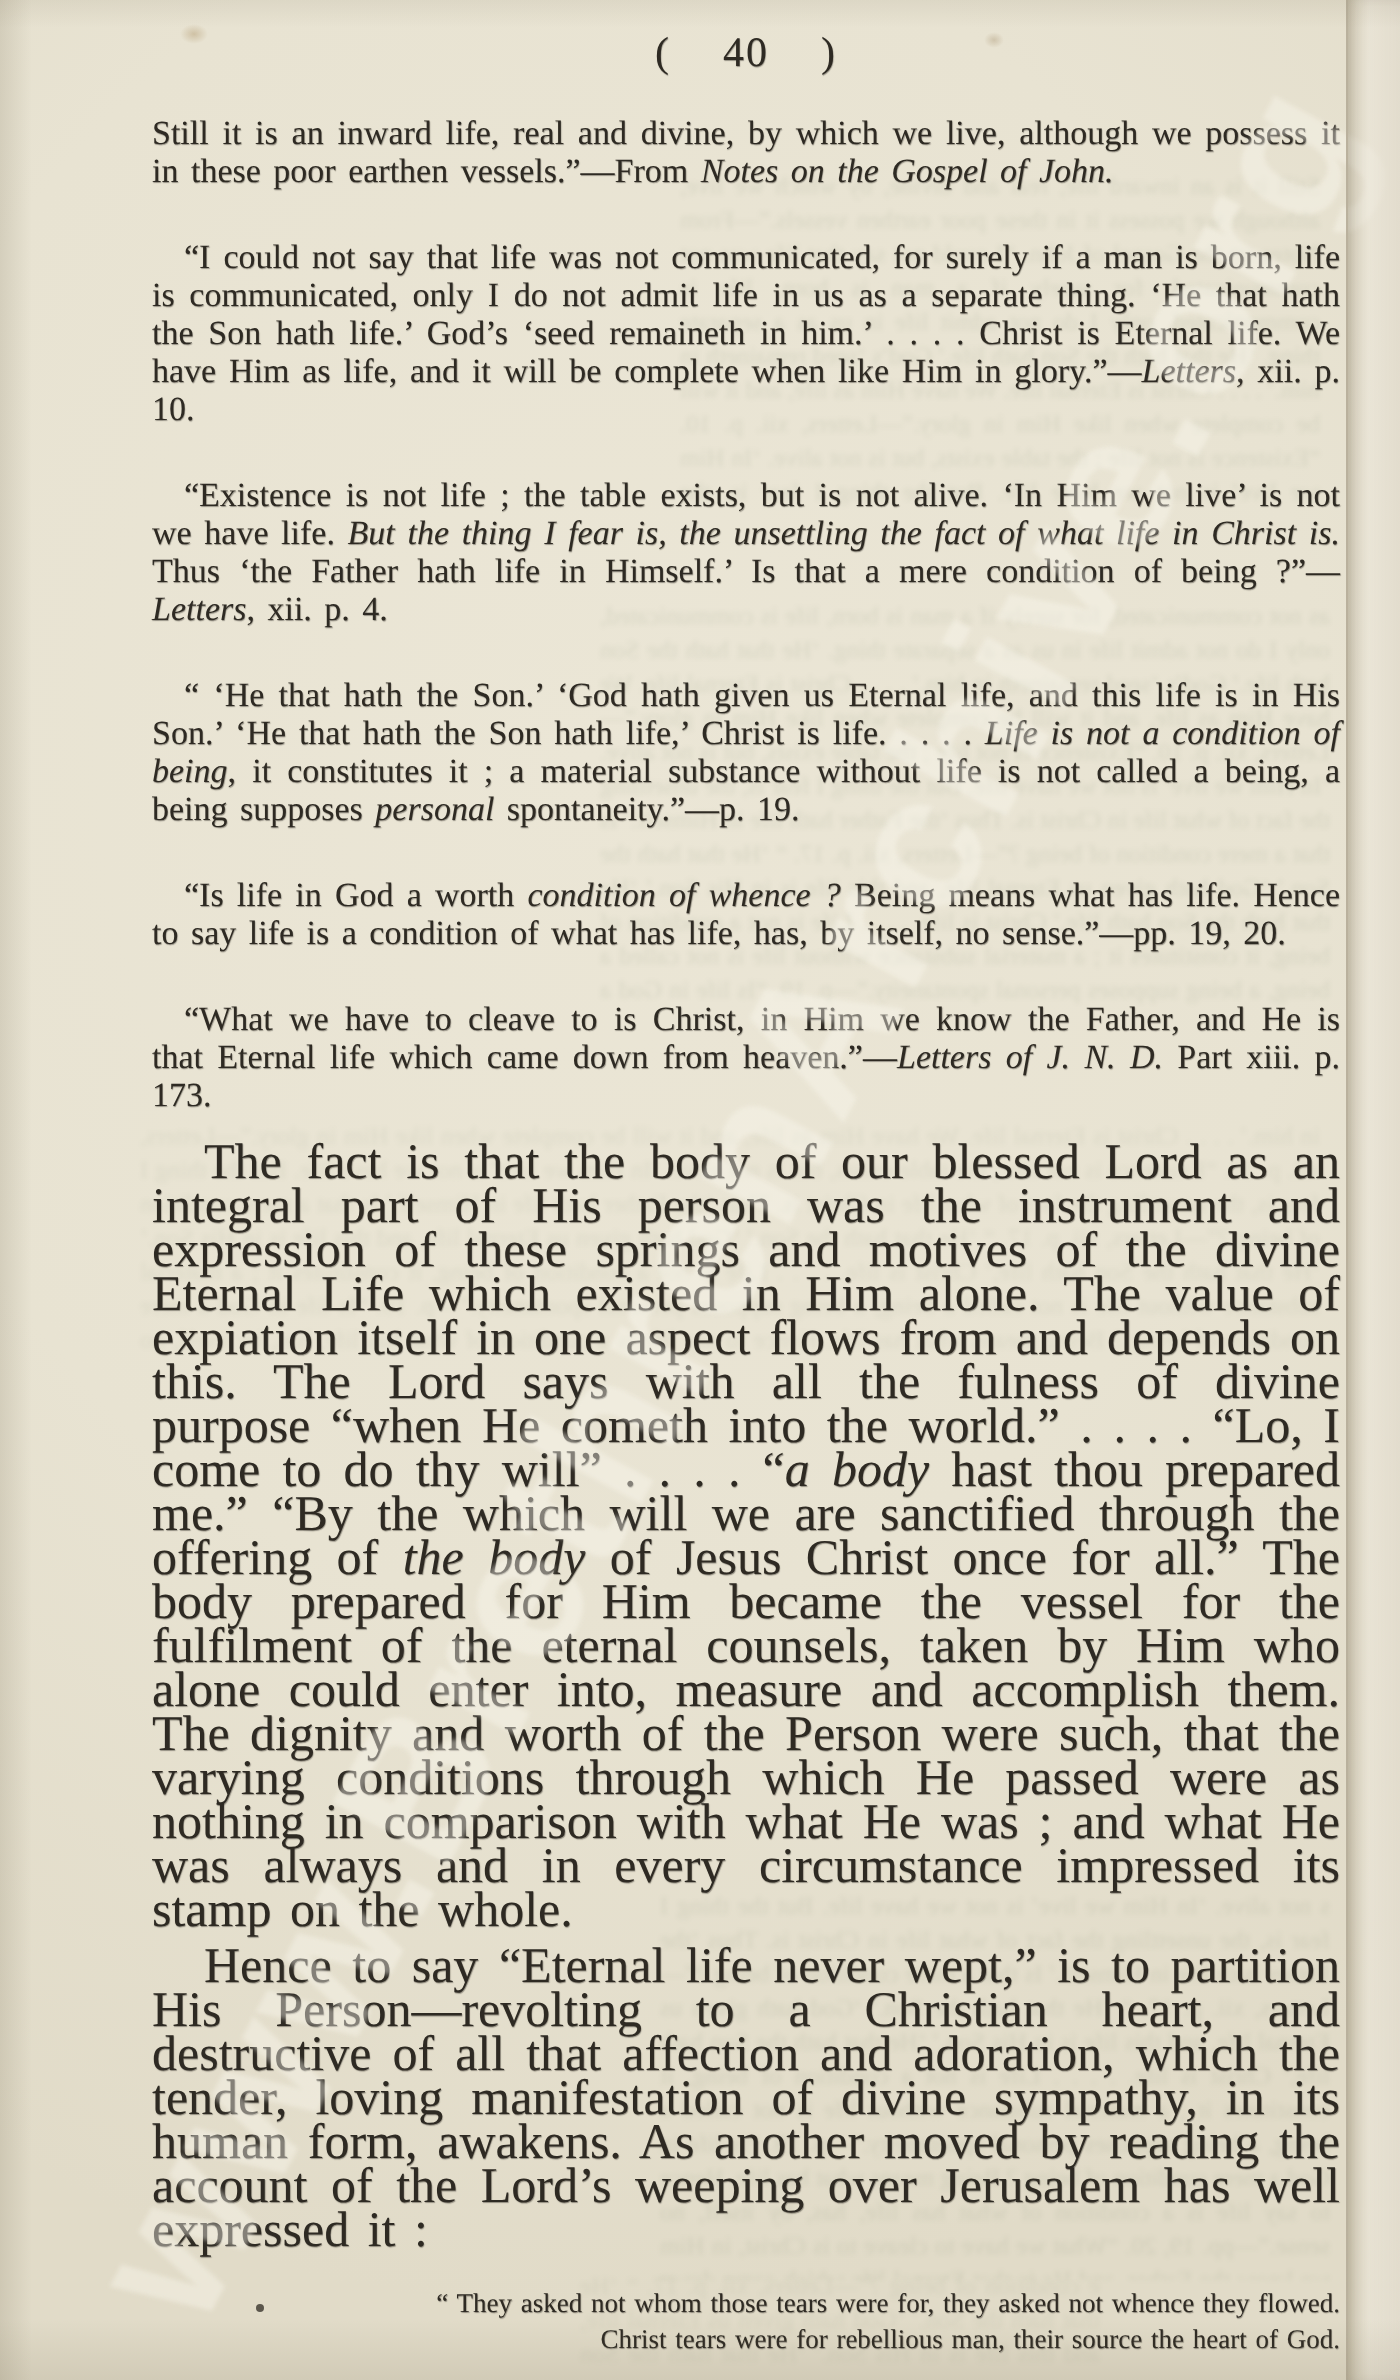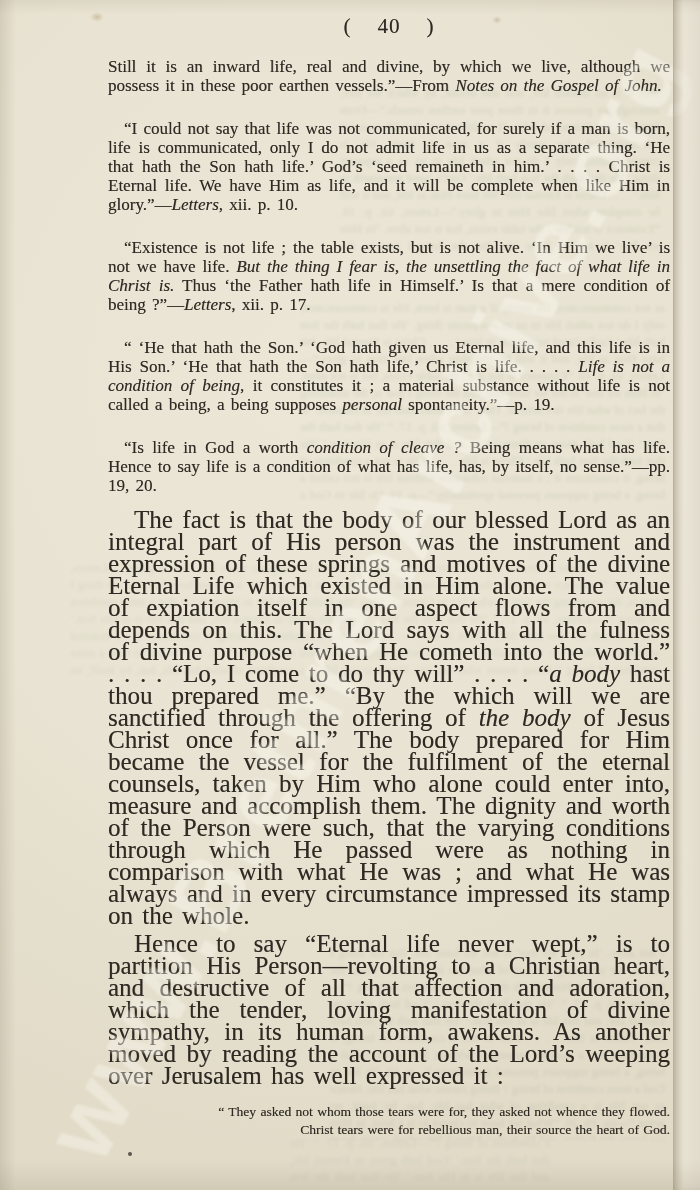--- a/index.html
+++ b/index.html
@@ -84,21 +84,21 @@
     letter-spacing:3px;
     white-space:nowrap;
     color:rgba(250,247,238,0.42);
     filter:blur(1.1px);
     z-index:4; pointer-events:none;
   }
 
   
   .content {
     position:relative; z-index:2;
-    padding:14px 30px 0 108px;
+    padding:14px 30px 0 76px;
     text-shadow:0.3px 0.3px 0.5px rgba(46,42,35,0.45);
   }
   .page-num-row {
     text-align:center;
     font-size:21px;
     margin-bottom:18px;
     letter-spacing:1px;
   }
   .page-num-row .paren { display:inline-block; margin:0 26px; }
 
@@ -142,23 +142,24 @@
 
 <div class="content">
 
   <div class="page-num-row">
     <span class="paren">(</span><span>40</span><span class="paren">)</span>
   </div>
 
   <div class="extracts" id="extracts">
       <p><span>Still it is an inward life, real and divine, by which we live, although we possess it in these poor earthen vessels.”—From </span><span class="it">Notes on the Gospel of John.</span></p>
       <p class="ind"><span>“I could not say that life was not communicated, for surely if a man is born, life is communicated, only I do not admit life in us as a separate thing. ‘He that hath the Son hath life.’ God’s ‘seed remaineth in him.’ . . . . Christ is Eternal life. We have Him as life, and it will be complete when like Him in glory.”—</span><span class="it">Letters</span><span>, xii. p. 10.</span></p>
-      <p class="ind"><span>“Existence is not life ; the table exists, but is not alive. ‘In Him we live’ is not we have life. </span><span class="it">But the thing I fear is, the unsettling the fact of what life in Christ is.</span><span> Thus ‘the Father hath life in Himself.’ Is that a mere condition of being ?”—</span><span class="it">Letters</span><span>, xii. p. 17.</span></p>
+      <p class="ind"><span>“Existence is not life ; the table exists, but is not alive. ‘In Him we live’ is not we have life. </span><span class="it">But the thing I fear is, the unsettling the fact of what life in Christ is.</span><span> Thus ‘the Father hath life in Himself.’ Is that a mere condition of being ?”—</span><span class="it">Letters</span><span>, xii. p. 4.</span></p>
       <p class="ind"><span>“ ‘He that hath the Son.’ ‘God hath given us Eternal life, and this life is in His Son.’ ‘He that hath the Son hath life,’ Christ is life. . . . . </span><span class="it">Life is not a condition of being</span><span>, it constitutes it ; a material substance without life is not called a being, a being supposes </span><span class="it">personal</span><span> spontaneity.”—p. 19.</span></p>
-      <p class="ind"><span>“Is life in God a worth </span><span class="it">condition of cleave ?</span><span> Being means what has life. Hence to say life is a condition of what has life, has, by itself, no sense.”—pp. 19, 20.</span></p>
+      <p class="ind"><span>“Is life in God a worth </span><span class="it">condition of whence ?</span><span> Being means what has life. Hence to say life is a condition of what has life, has, by itself, no sense.”—pp. 19, 20.</span></p>
+      <p class="ind"><span>“What we have to cleave to is Christ, in Him we know the Father, and He is that Eternal life which came down from heaven.”—</span><span class="it">Letters of J. N. D.</span><span> Part xiii. p. 173.</span></p>
     </div>
 
   <div class="body-text" id="body-text">
       <p><span>The fact is that the body of our blessed Lord as an integral part of His person was the instrument and expression of these springs and motives of the divine Eternal Life which existed in Him alone. The value of expiation itself in one aspect flows from and depends on this. The Lord says with all the fulness of divine purpose “when He cometh into the world.” . . . . “Lo, I come to do thy will” . . . . “</span><span class="it">a body</span><span> hast thou prepared me.” “By the which will we are sanctified through the offering of </span><span class="it">the body</span><span> of Jesus Christ once for all.” The body prepared for Him became the vessel for the fulfilment of the eternal counsels, taken by Him who alone could enter into, measure and accomplish them. The dignity and worth of the Person were such, that the varying conditions through which He passed were as nothing in comparison with what He was ; and what He was always and in every circumstance impressed its stamp on the whole.</span></p>
       <p><span>Hence to say “Eternal life never wept,” is to partition His Person—revolting to a Christian heart, and destructive of all that affection and adoration, which the tender, loving manifestation of divine sympathy, in its human form, awakens. As another moved by reading the account of the Lord’s weeping over Jerusalem has well expressed it :</span></p>
     </div>
 
   <div class="couplet">
     <p class="l1">“ They asked not whom those tears were for, they asked not whence they flowed.</p>
     <p class="l2">Christ tears were for rebellious man, their source the heart of God.</p>

